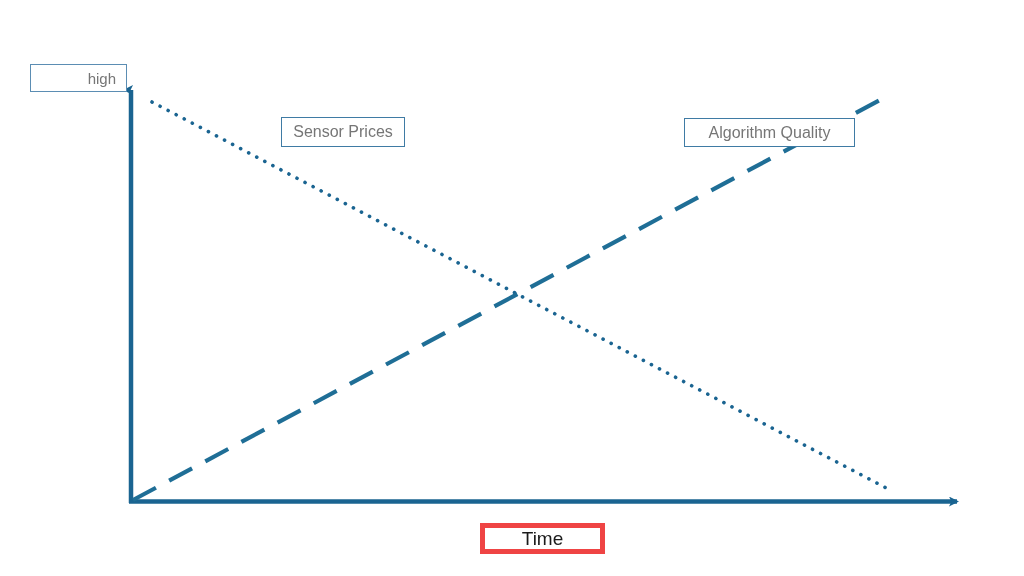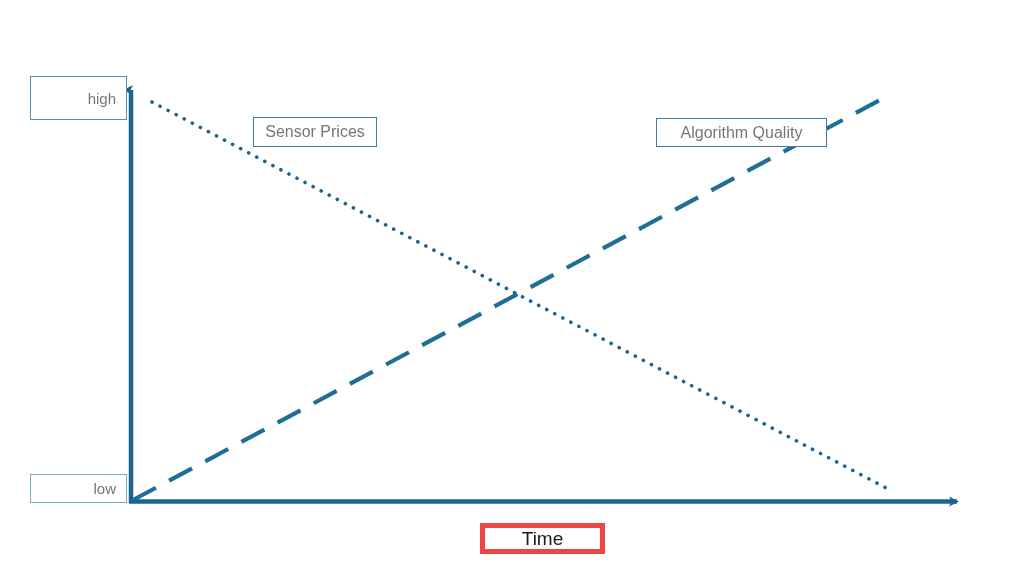--- a/index.html
+++ b/index.html
@@ -45,31 +45,32 @@
   }
   .axis-tick-box.low-tick {
     border-color: #7da8c6;
   }
 
   .series-box {
     border: 1px solid #3f7ba4;
     justify-content: center;
     color: #767676;
     font-size: 16px;
+    margin-left: 28px;
   }
 
   .axis-title-box {
     border: 5px solid #ef4444;
     justify-content: center;
     color: #1b1b1b;
     font-size: 19px;
   }
 
   
-  #tick-high   { left: 30px;  top: 76px;  width: 97px;  height: 44px; }
+  #tick-high   { left: 30px;  top: 64px;  width: 97px;  height: 28px; }
   #tick-low    { left: 30px;  top: 474px; width: 97px;  height: 29px; }
   #legend-sensor    { left: 253px; top: 117px; width: 124px; height: 30px; }
   #legend-algorithm { left: 656px; top: 118px; width: 171px; height: 29px; }
   #axis-title-time  { left: 480px; top: 523px; width: 125px; height: 31px; }
 </style>
 </head>
 <body>
 
 <div id="canvas">
 
@@ -90,23 +91,20 @@
 
     <line x1="152" y1="102" x2="890" y2="490" stroke="#1a6491" stroke-width="3.6" stroke-linecap="round" stroke-dasharray="0.1 9"></line>
 
     <line x1="133" y1="500" x2="880" y2="100" stroke="#1f6e96" stroke-width="4.2" stroke-linecap="butt" stroke-dasharray="26 15"></line>
   </svg>
 
   <div class="label-box axis-tick-box" id="tick-high">
     <span>high</span>
   </div>
 
-  <div class="label-box axis-tick-box low-tick" id="tick-low">
-    <span>low</span>
-  </div>
 
   <div class="label-box series-box" id="legend-sensor">
     <span>Sensor Prices</span>
   </div>
 
   <div class="label-box series-box" id="legend-algorithm">
     <span>Algorithm Quality</span>
   </div>
 
   <div class="label-box axis-title-box" id="axis-title-time">

